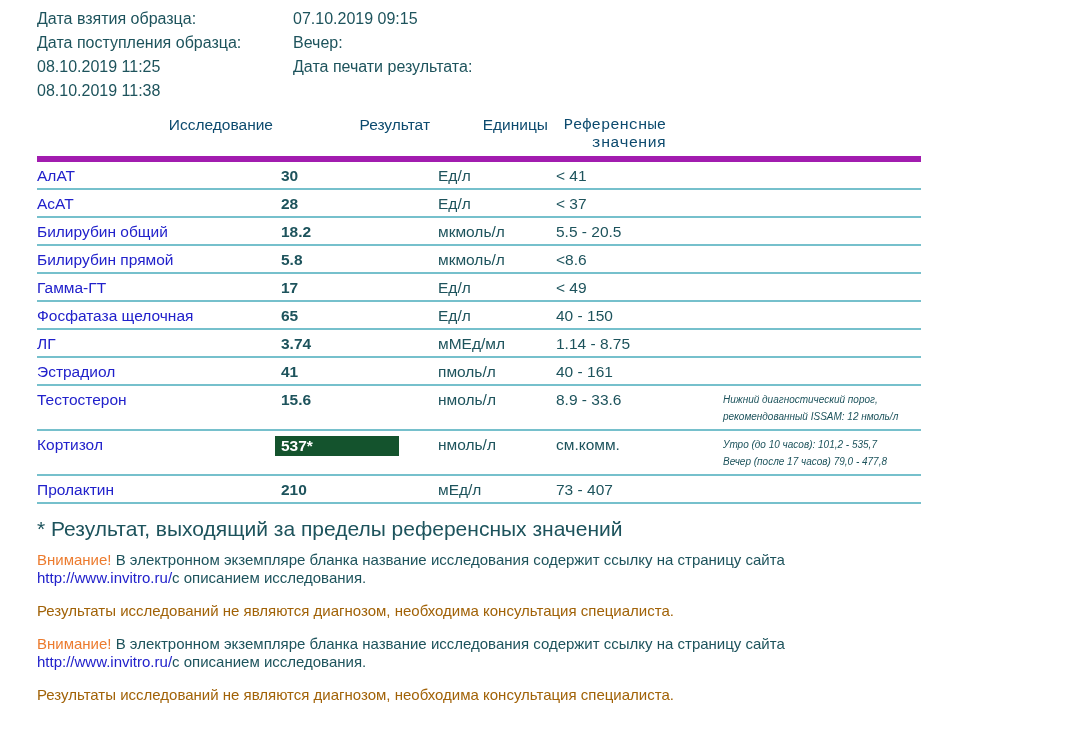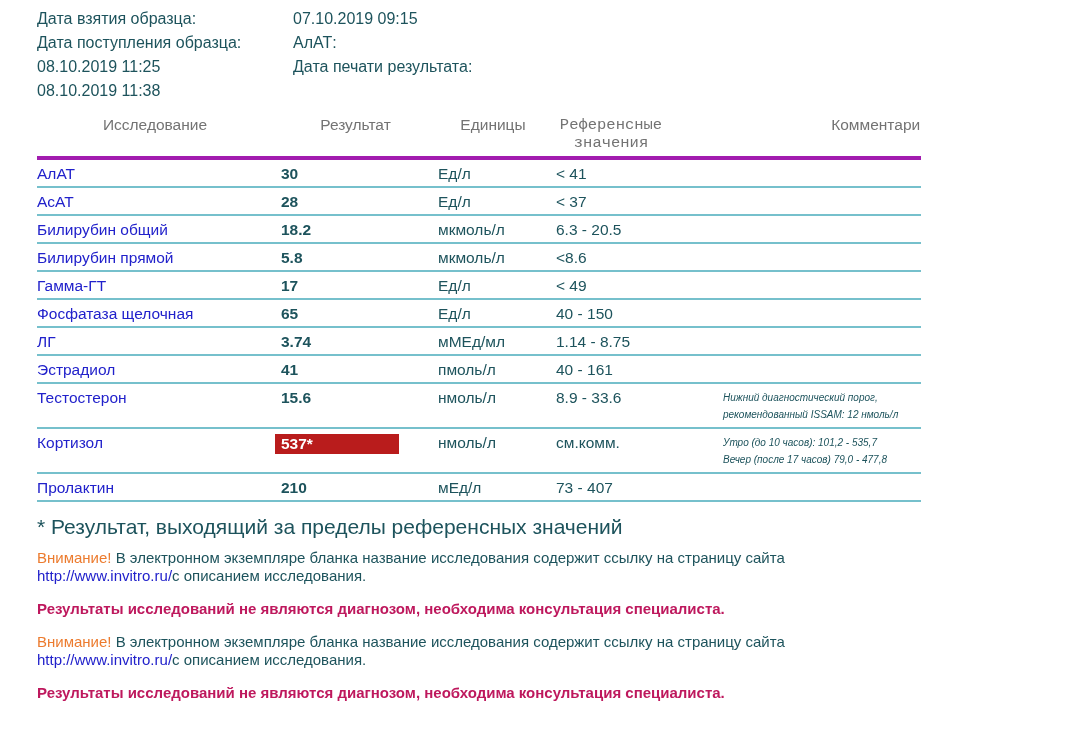--- a/index.html
+++ b/index.html
@@ -35,43 +35,43 @@
     font-size: 15.5px;
     table-layout: fixed;
   }
   table.results col.c-name   { width: 244px; }
   table.results col.c-result { width: 157px; }
   table.results col.c-units  { width: 118px; }
   table.results col.c-ref    { width: 167px; }
   table.results col.c-comm   { width: auto;  }
 
   table.results th {
-    text-align: center;
+    text-align: right;
     font-weight: normal;
     vertical-align: top;
-    color: #737373;
+    color: #0c4a6e;
     padding: 0 8px 4px 0;
-    border-bottom: 4px solid #a21caf;
+    border-bottom: 6px solid #a21caf;
     line-height: 18px;
   }
   table.results th.ref-head { max-width: 120px; font-family: Liberation Mono, monospace; }
   table.results th .wrap-narrow { display: block; width: 110px; }
 
   table.results td {
     vertical-align: top;
     border-bottom: 2px solid #76c0cc;
     padding: 5px 8px 4px 0;
     line-height: 17px;
   }
   td.test-name { color: #2121cb; }
   td.test-result { font-weight: bold; color: #1d535c; }
   .out-of-range {
     display: inline-block;
     box-sizing: border-box;
-    background: #b91c1c;
+    background: #14532d;
     color: #ffffff;
     min-width: 124px;
     margin-left: -6px;
     padding: 1px 6px 2px 6px;
   }
   td.test-comment { font-size: 10px; line-height: 18px; font-style: italic; }
   td.test-comment div { white-space: nowrap; }
 
   
   .footnote {
@@ -79,32 +79,32 @@
     font-size: 21px;
     color: #1d535c;
   }
 
   
   .notices { margin-top: 10px; font-size: 15px; line-height: 18px; }
   .notice-block { margin-bottom: 15px; }
   .orange { color: #ec7b2e; }
   .teal-text { color: #1d535c; }
   a.invitro-link { color: #2121cb; text-decoration: none; }
-  .disclaimer { color: #be185d; margin-bottom: 15px; font-weight: bold; }
+  .disclaimer { color: #a16207; margin-bottom: 15px; }
 </style>
 </head>
 <body>
 
 <div class="page">
 
   <div class="info-block">
     <span>Дата взятия образца:</span>
     <span>07.10.2019 09:15</span>
     <span>Дата поступления образца:</span>
-    <span>АлАТ:</span>
+    <span>Вечер:</span>
     <span>08.10.2019 11:25</span>
     <span>Дата печати результата:</span>
     <span>08.10.2019 11:38</span>
   </div>
 
   <table class="results">
     <colgroup>
       <col class="c-name">
         <col class="c-result">
         <col class="c-units">
@@ -136,21 +136,21 @@
       <td class="test-result"><span>28</span></td>
       <td class="test-units">Ед/л</td>
       <td class="test-reference">&lt; 37</td>
       <td class="test-comment"></td>
     </tr>
 
     <tr>
       <td class="test-name">Билирубин общий</td>
       <td class="test-result"><span>18.2</span></td>
       <td class="test-units">мкмоль/л</td>
-      <td class="test-reference">6.3 - 20.5</td>
+      <td class="test-reference">5.5 - 20.5</td>
       <td class="test-comment"></td>
     </tr>
 
     <tr>
       <td class="test-name">Билирубин прямой</td>
       <td class="test-result"><span>5.8</span></td>
       <td class="test-units">мкмоль/л</td>
       <td class="test-reference">&lt;8.6</td>
       <td class="test-comment"></td>
     </tr>

